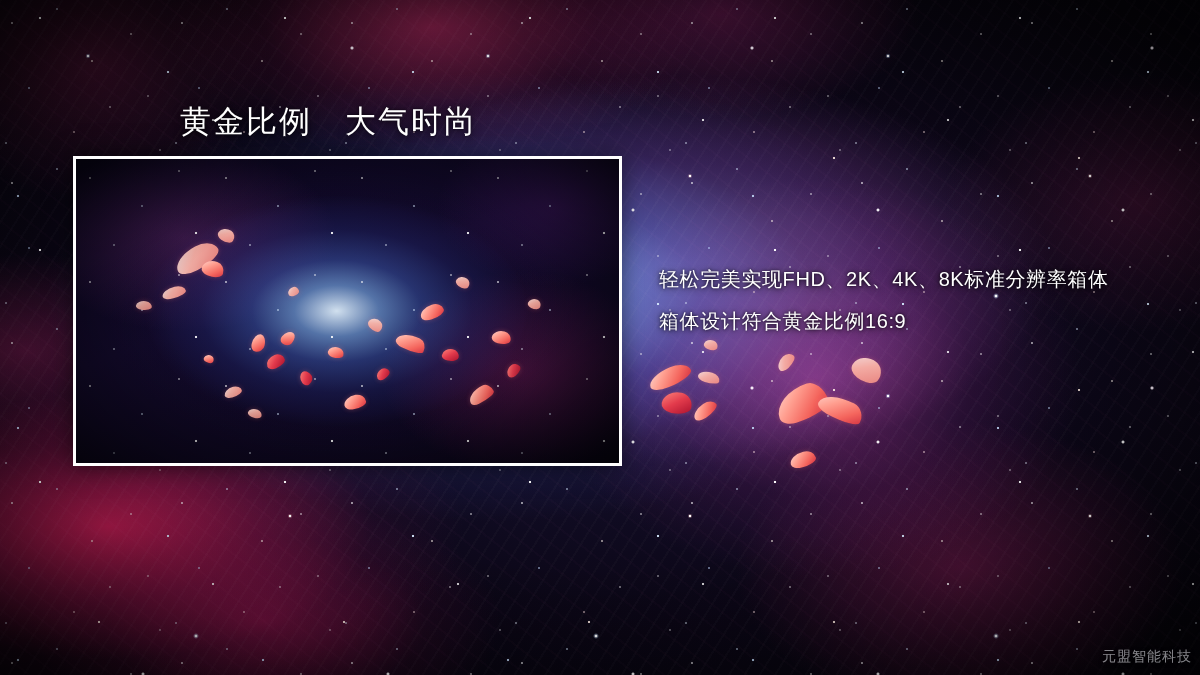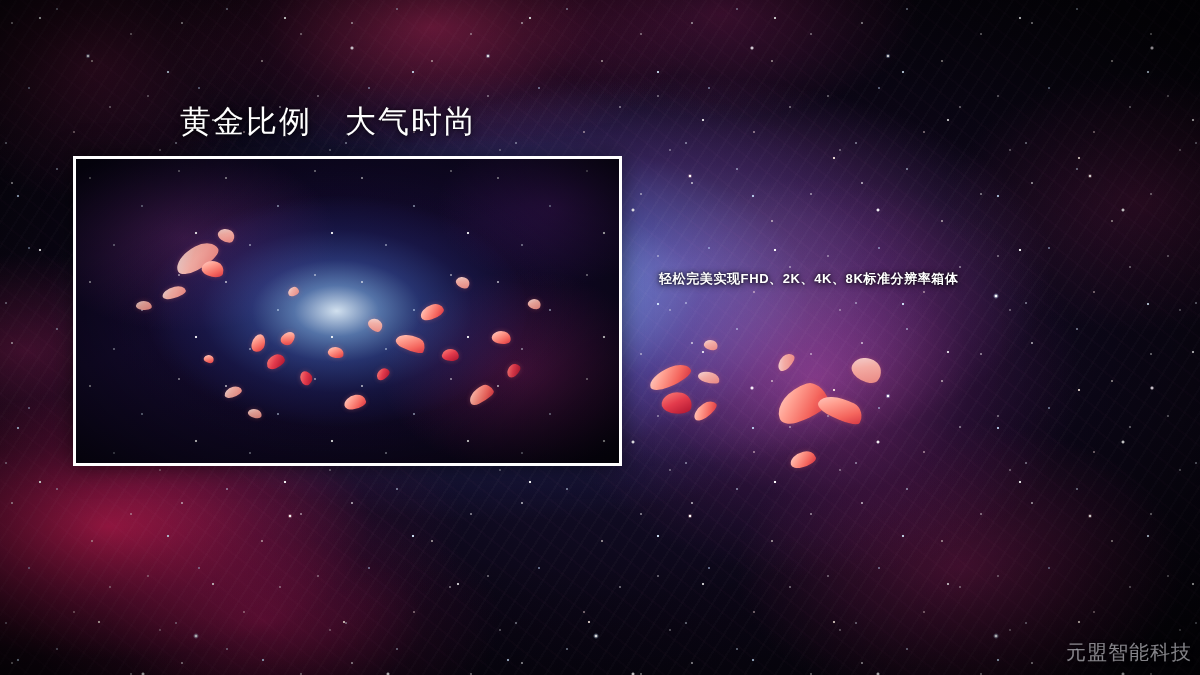--- a/index.html
+++ b/index.html
@@ -143,31 +143,30 @@
     position:absolute;left:180px;top:101px;
     color:#ffffff;
     font-size:31px;
     letter-spacing:2px;
     white-space:nowrap;
     text-shadow:0 2px 10px rgba(0,0,0,.75),0 0 3px rgba(0,0,0,.6);
   }
   #body-copy{
     position:absolute;left:659px;top:258px;width:500px;
     color:#ffffff;
-    font-size:13px;
+    font-size:20px;
     line-height:42px;
     letter-spacing:.6px;
     text-shadow:0 1px 7px rgba(0,0,0,.85),0 0 3px rgba(0,0,0,.7);
-    font-weight:bold;
   }
   #body-copy .line{white-space:nowrap;}
   #watermark{
     position:absolute;right:8px;bottom:9px;
     color:rgba(226,226,232,.58);
-    font-size:20px;
+    font-size:14px;
     letter-spacing:1px;
     text-shadow:0 1px 4px rgba(0,0,0,.7);
   }
 </style>
 </head>
 <body>
 
 <div id="slide">
 
   <div class="bglayer" id="nebula-base"></div>
@@ -224,17 +223,18 @@
         <div class="petal pale" style="left: 212px; top: 128px; width: 11px; height: 9px; transform: rotate(-12deg);"></div>
         <div class="petal" style="left: 128px; top: 196px; width: 10px; height: 8px; transform: rotate(30deg);"></div>
       </div>
     <div id="photo-vignette"></div>
   </div>
 
   <div id="title">黄金比例　大气时尚</div>
 
   <div id="body-copy">
     <div class="line">轻松完美实现FHD、2K、4K、8K标准分辨率箱体</div>
+    <div class="line">箱体设计符合黄金比例16:9</div>
   </div>
 
   <div id="watermark">元盟智能科技</div>
 
 </div>
 
 </body></html>

